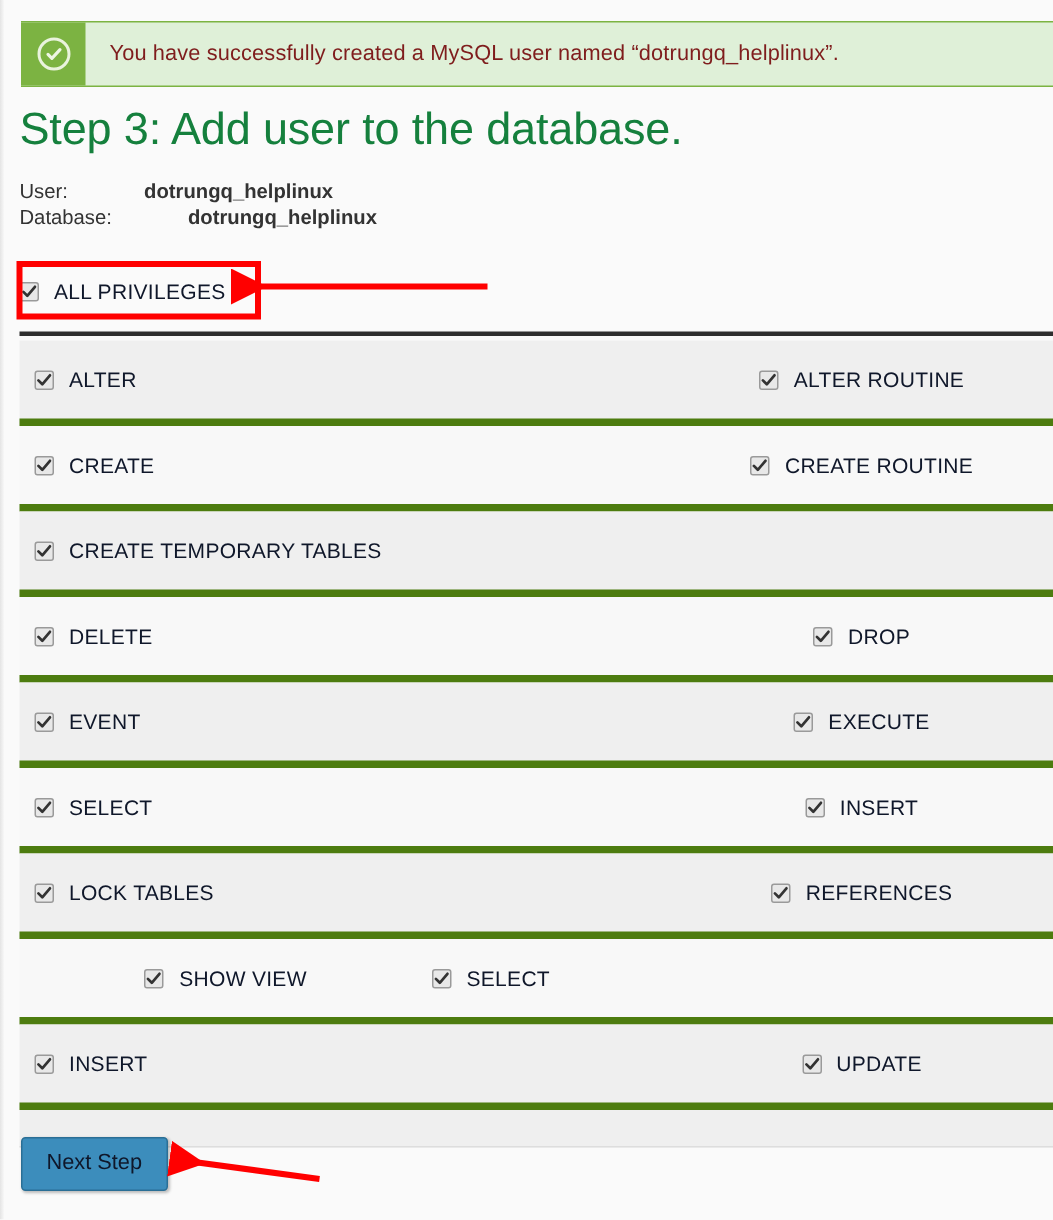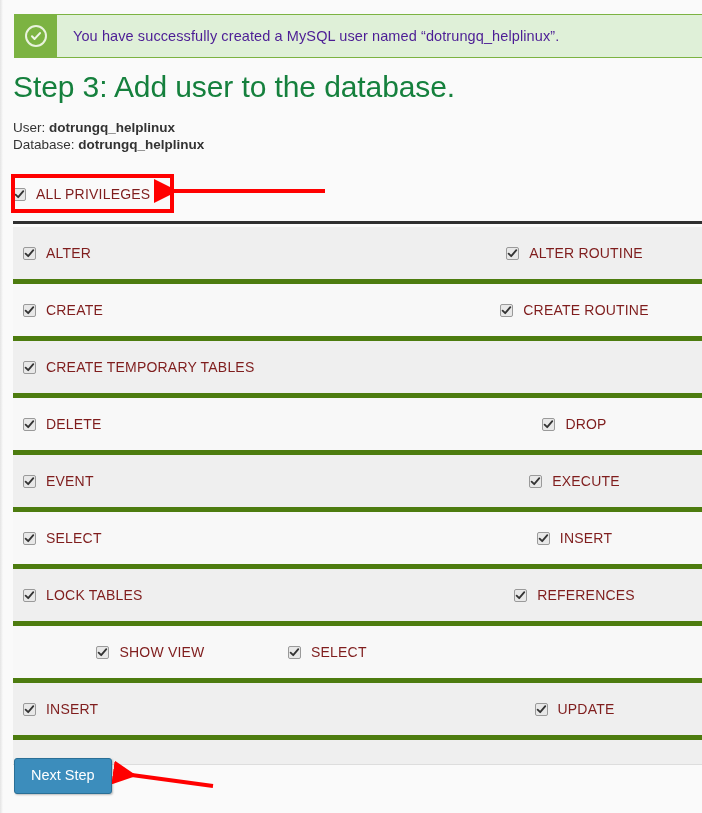--- a/index.html
+++ b/index.html
@@ -64,21 +64,21 @@
     box-sizing: border-box;
   }
   .alert-check {
     display: block;
   }
   .alert-text {
     display: flex;
     align-items: center;
     padding-left: 16px;
     font-size: 14.5px;
-    color: #4c1d95;
+    color: #7f1d1d;
     letter-spacing: .1px;
   }
 
   
   .page-title {
     position: absolute;
     left: 13px;
     top: 70px;
     font-size: 30px;
     font-weight: 400;
@@ -88,21 +88,21 @@
   }
 
   .meta {
     position: absolute;
     left: 13px;
     top: 119px;
     font-size: 13.5px;
     color: #333;
     line-height: 17px;
   }
-  .meta b { font-weight: 700; }
+  .meta b { font-weight: 700; margin-left: 47px; }
 
   
   .allpriv-row {
     position: absolute;
     left: 13px;
     top: 180px;
     width: 676px;
     height: 28px;
     display: flex;
     align-items: center;
@@ -117,21 +117,21 @@
     border-radius: 2px;
     position: relative;
     flex: 0 0 13px;
     margin-right: 10px;
     display: inline-block;
   }
   .cb svg { position: absolute; left: 0px; top: 0px; }
 
   .cb-label {
     font-size: 14px;
-    color: #7f1d1d;
+    color: #0f172a;
     letter-spacing: .2px;
     white-space: nowrap;
   }
 
   .divider {
     position: absolute;
     left: 13px;
     top: 221px;
     width: 689px;
     height: 3px;
@@ -170,21 +170,21 @@
   }
 
   
   .btn-next {
     position: absolute;
     left: 14px;
     top: 758px;
     padding: 9px 16px 10px;
     background: #3c8dbc;
     border: 1px solid #2a6f96;
-    color: #ffffff;
+    color: #0f172a;
     font-size: 14.5px;
     font-family: "Liberation Sans", sans-serif;
     border-radius: 3px;
     cursor: pointer;
     box-shadow: 1px 1px 2px rgba(0,0,0,.25);
     line-height: 1;
   }
 
   
   .anno-box {

